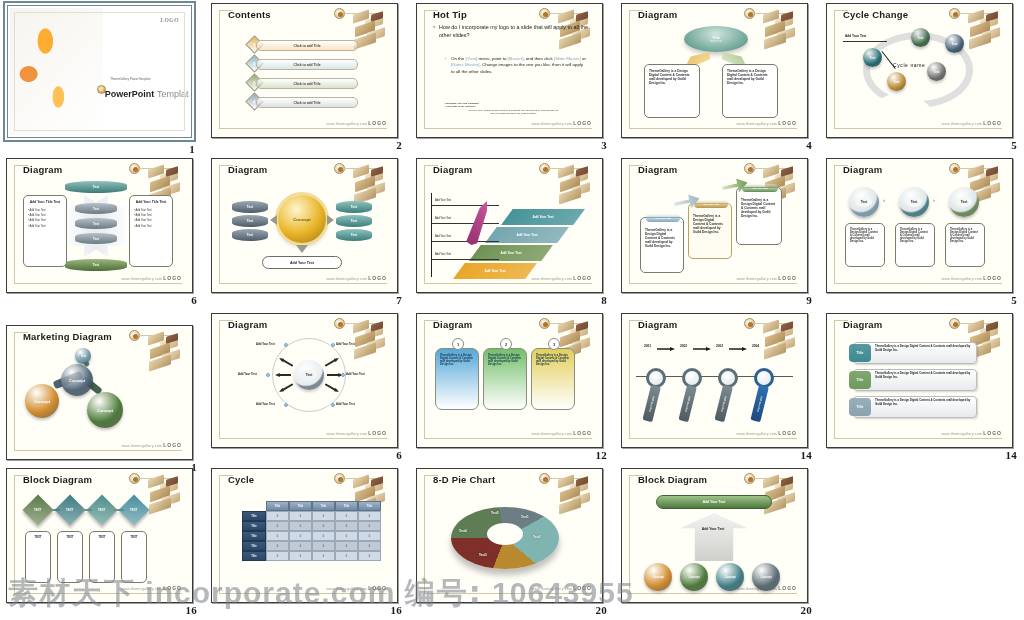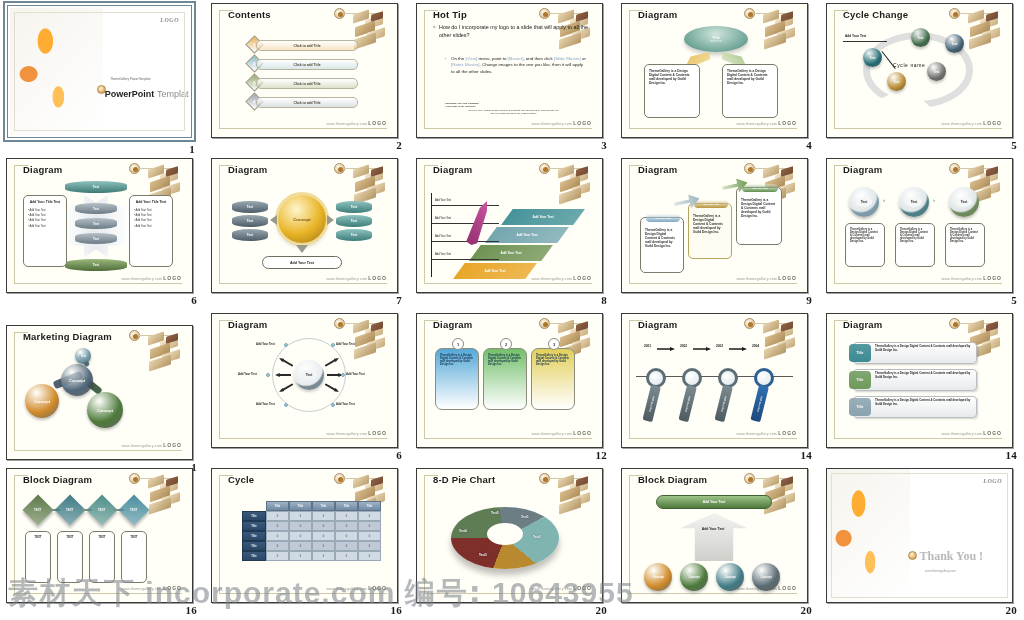--- a/index.html
+++ b/index.html
@@ -978,33 +978,20 @@
             <div class="sphere" style="left:94px;top:94px;width:28px;height:28px;background:radial-gradient(circle at 34% 26%,#ffffffaa,#3f7c86 58%,#00000099);font-size:2.8px;">
               <span>Concept</span>
             </div>
             <div class="sphere" style="left:130px;top:94px;width:28px;height:28px;background:radial-gradient(circle at 34% 26%,#ffffffaa,#5a6a72 58%,#00000099);font-size:2.8px;">
               <span>Concept</span>
             </div>
           </div>
         </div>
         <div class="slidenum">20</div>
       </div>
-      <div class="cell" style="left:820px;top:465px;">
-        <div class="thumb">
-          <div class="canvas" style="background: rgb(255, 255, 255);">
-            <div class="cover-art" style="width:45%;"></div>
-            <div class="cover-logo">LOGO</div>
-            <div class="cover-badge" style="left:44%;top:62%;"></div>
-            <div class="thankyou">Thank You !</div>
-            <div class="thankyou-sub">www.themegallery.com</div>
-            <div style="position:absolute;left:4px;top:4px;right:4px;bottom:4px;border:1px solid #e3decd;pointer-events:none;"></div>
-          </div>
-        </div>
-        <div class="slidenum">20</div>
-      </div>
     </div>
 
   <div class="watermark">
     <span class="cn">素材天下</span>
     <span>incorporate.com</span>
     <span class="cn">编号:</span>
     <span>10643955</span>
   </div>
 </div>
 

